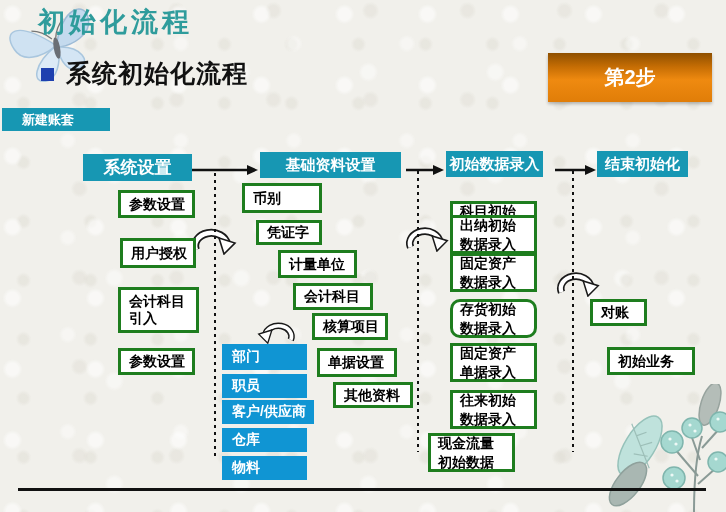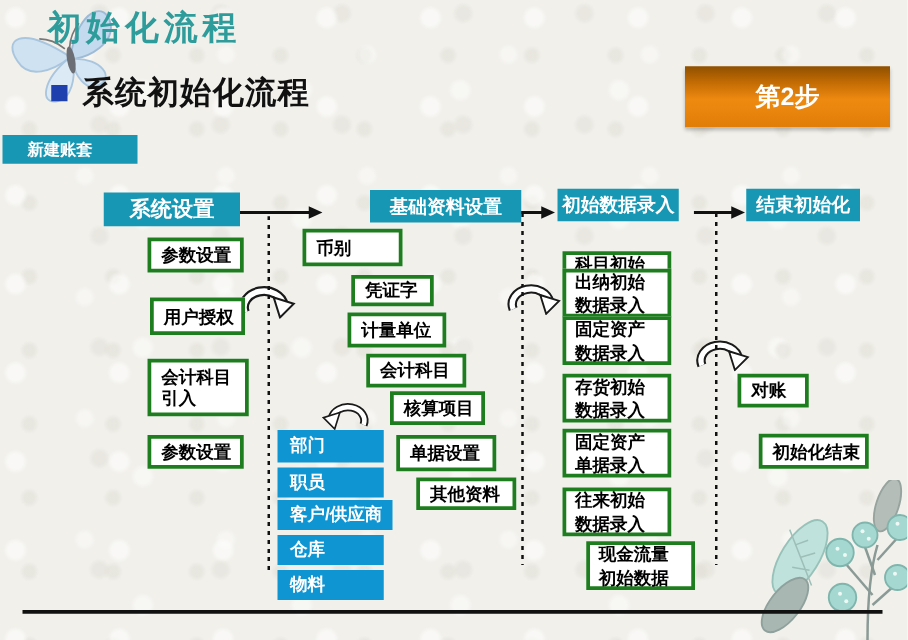--- a/index.html
+++ b/index.html
@@ -102,21 +102,21 @@
     </g>
   </svg>
 
   <div class="abs page-title">初始化流程</div>
   <div class="abs bullet"></div>
   <div class="abs subtitle">系统初始化流程</div>
   <div class="abs step-btn">第2步</div>
   <div class="abs badge">新建账套</div>
 
   <div class="abs hdr" style="left:83px;top:154px;width:109px;height:27px;font-size:17px;">系统设置</div>
-  <div class="abs hdr" style="left:260px;top:152px;width:121px;height:26px;font-size:15px;margin-left:36px;">基础资料设置</div>
+  <div class="abs hdr" style="left:260px;top:152px;width:141px;height:26px;font-size:15px;">基础资料设置</div>
   <div class="abs hdr" style="left:446px;top:151px;width:97px;height:26px;font-size:15px;">初始数据录入</div>
   <div class="abs hdr" style="left:597px;top:151px;width:91px;height:26px;font-size:15px;">结束初始化</div>
 
   <svg class="abs" style="left:192px;top:164px;" width="66" height="12" viewBox="0 0 66 12">
     <line x1="0" y1="6" x2="56" y2="6" stroke="#111" stroke-width="2.5"></line>
     <polygon points="55,1 66,6 55,11" fill="#111"></polygon>
   </svg>
   <svg class="abs" style="left:406px;top:164px;" width="38" height="12" viewBox="0 0 38 12">
     <line x1="0" y1="6" x2="28" y2="6" stroke="#111" stroke-width="2.5"></line>
     <polygon points="27,1 38,6 27,11" fill="#111"></polygon>
@@ -151,46 +151,46 @@
     <polygon points="28,17 44,22 33,33" fill="#fff" stroke="#1a1a1a" stroke-width="1.6"></polygon>
   </svg>
 
   <div class="abs gbox" style="left:118px;top:190px;width:77px;height:28px;">参数设置</div>
   <div class="abs gbox" style="left:120px;top:238px;width:76px;height:30px;">用户授权</div>
   <div class="abs gbox" style="left:118px;top:287px;width:81px;height:46px;">会计科目
 引入</div>
   <div class="abs gbox" style="left:118px;top:348px;width:77px;height:27px;">参数设置</div>
 
   <div class="abs gbox" style="left:242px;top:183px;width:80px;height:30px;">币别</div>
-  <div class="abs gbox" style="left:281px;top:220px;width:66px;height:25px;">凭证字</div>
+  <div class="abs gbox" style="left:256px;top:220px;width:66px;height:25px;">凭证字</div>
   <div class="abs gbox" style="left:278px;top:250px;width:79px;height:28px;">计量单位</div>
   <div class="abs gbox" style="left:293px;top:283px;width:80px;height:27px;">会计科目</div>
   <div class="abs gbox" style="left:312px;top:313px;width:76px;height:27px;">核算项目</div>
   <div class="abs gbox" style="left:317px;top:348px;width:80px;height:29px;">单据设置</div>
   <div class="abs gbox" style="left:333px;top:382px;width:80px;height:26px;">其他资料</div>
 
   <div class="abs bbox" style="left:222px;top:344px;width:85px;height:26px;">部门</div>
   <div class="abs bbox" style="left:222px;top:374px;width:85px;height:24px;">职员</div>
   <div class="abs bbox" style="left:222px;top:400px;width:92px;height:24px;">客户/供应商</div>
   <div class="abs bbox" style="left:222px;top:428px;width:85px;height:24px;">仓库</div>
   <div class="abs bbox" style="left:222px;top:456px;width:85px;height:24px;">物料</div>
 
   <div class="abs gbox gbox2" style="left:450px;top:177px;width:87px;height:39px;margin-top:24px;">科目初始
 数据录入</div>
   <div class="abs gbox gbox2" style="left:450px;top:215px;width:87px;height:39px;">出纳初始
 数据录入</div>
   <div class="abs gbox gbox2" style="left:450px;top:253px;width:87px;height:39px;">固定资产
 数据录入</div>
-  <div class="abs gbox gbox2" style="left:450px;top:299px;width:87px;height:39px;">存货初始
+  <div class="abs gbox gbox2" style="left:450px;top:299px;width:87px;height:39px;border-radius:10px;">存货初始
 数据录入</div>
   <div class="abs gbox gbox2" style="left:450px;top:343px;width:87px;height:39px;">固定资产
 单据录入</div>
   <div class="abs gbox gbox2" style="left:450px;top:390px;width:87px;height:39px;">往来初始
 数据录入</div>
-  <div class="abs gbox gbox2" style="left:469px;top:433px;width:87px;height:39px;">现金流量
+  <div class="abs gbox gbox2" style="left:428px;top:433px;width:87px;height:39px;">现金流量
 初始数据</div>
 
   <div class="abs gbox" style="left:590px;top:299px;width:57px;height:27px;">对账</div>
-  <div class="abs gbox" style="left:607px;top:347px;width:88px;height:28px;">初始化结束</div>
+  <div class="abs gbox" style="left:607px;top:347px;width:88px;height:28px;">初始业务</div>
 
   <div class="abs bottom-line"></div>
 
 </div>
 
 </body></html>

